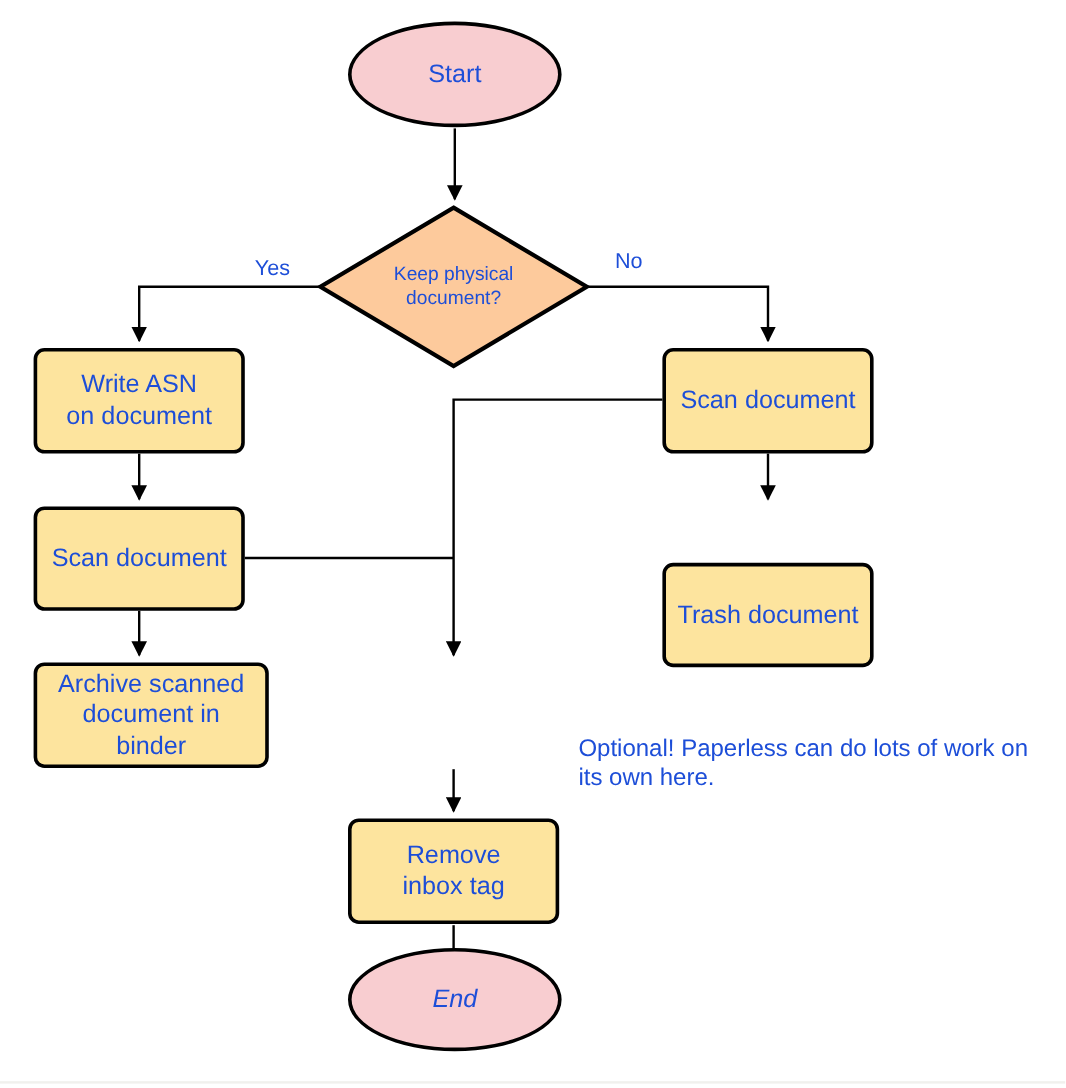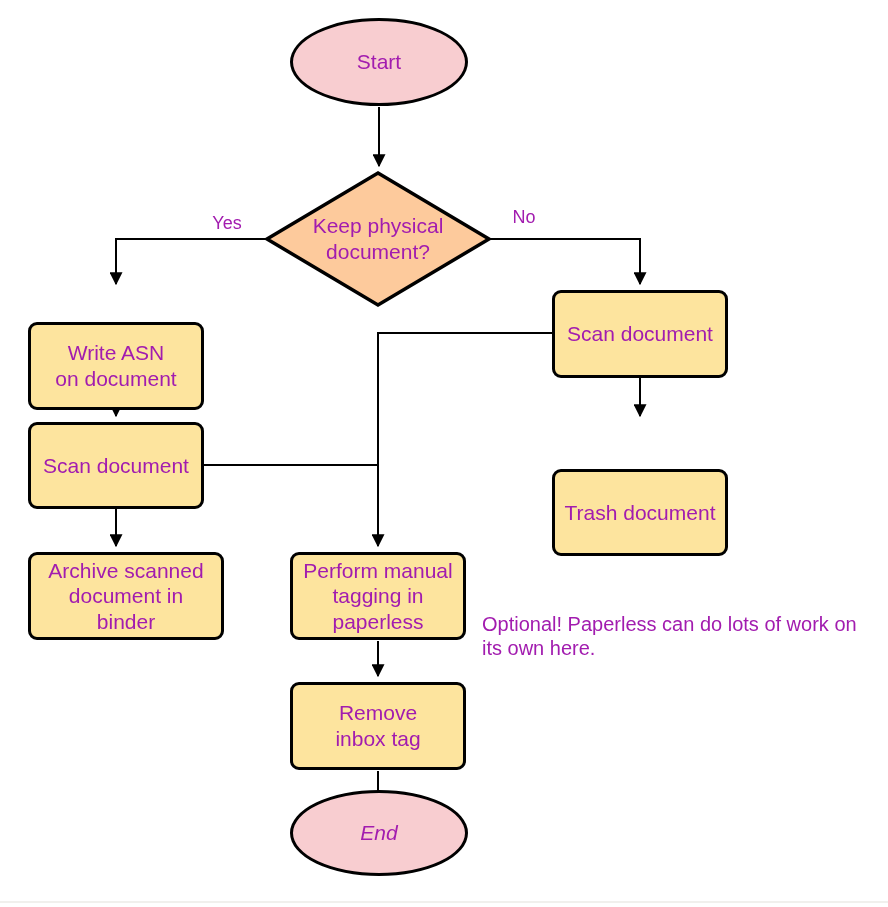--- a/index.html
+++ b/index.html
@@ -6,21 +6,21 @@
     margin: 0;
     padding: 0;
     background: #ffffff;
   }
   #stage {
     position: relative;
     width: 888px;
     height: 907px;
     background: var(--page-bg, #ffffff);
     font-family: "Liberation Sans", "DejaVu Sans", sans-serif;
-    color: #a21caf;
+    color: #1d4ed8;
     overflow: hidden;
   }
   #connectors {
     position: absolute;
     left: 0;
     top: 0;
     pointer-events: none;
   }
   .edge {
     fill: none;
@@ -52,21 +52,21 @@
     background: var(--terminal-fill, #f8cdd0);
     border: 3px solid var(--stroke, #000000);
     border-radius: 50%;
   }
   .diamond-label {
     position: absolute;
     display: flex;
     align-items: center;
     justify-content: center;
     text-align: center;
-    font-size: 21px;
+    font-size: 16px;
     line-height: 1.25;
     white-space: pre-line;
   }
   .edge-label {
     position: absolute;
     font-size: 18px;
     text-align: center;
   }
   .annotation {
     position: absolute;
@@ -119,21 +119,21 @@
   </div>
 
   <div class="edge-label" style="left:197px; top:213px; width:60px;">
     <span>Yes</span>
   </div>
 
   <div class="edge-label" style="left:494px; top:207px; width:60px;">
     <span>No</span>
   </div>
 
-  <div class="node process" style="left:28px; top:290px; width:176px; height:88px;margin-top:32px;">
+  <div class="node process" style="left:28px; top:290px; width:176px; height:88px;">
     <span>Write ASN
 on document</span>
   </div>
 
   <div class="node process" style="left:28px; top:422px; width:176px; height:87px;">
     <span>Scan document</span>
   </div>
 
   <div class="node process" style="left:28px; top:552px; width:196px; height:88px;">
     <span>Archive scanned
@@ -142,25 +142,20 @@
   </div>
 
   <div class="node process" style="left:552px; top:290px; width:176px; height:88px;">
     <span>Scan document</span>
   </div>
 
   <div class="node process" style="left:552px; top:422px; width:176px; height:87px;margin-top:47px;">
     <span>Trash document</span>
   </div>
 
-  <div class="node process" style="left:290px; top:552px; width:176px; height:88px;">
-    <span>Perform manual
-tagging in
-paperless</span>
-  </div>
 
   <div class="annotation" style="left:482px; top:588px; width:400px;">
     <span>Optional! Paperless can do lots of work on
 its own here.</span>
   </div>
 
   <div class="node process" style="left:290px; top:682px; width:176px; height:88px;text-align:center;">
     <span>Remove
 inbox tag</span>
   </div>

